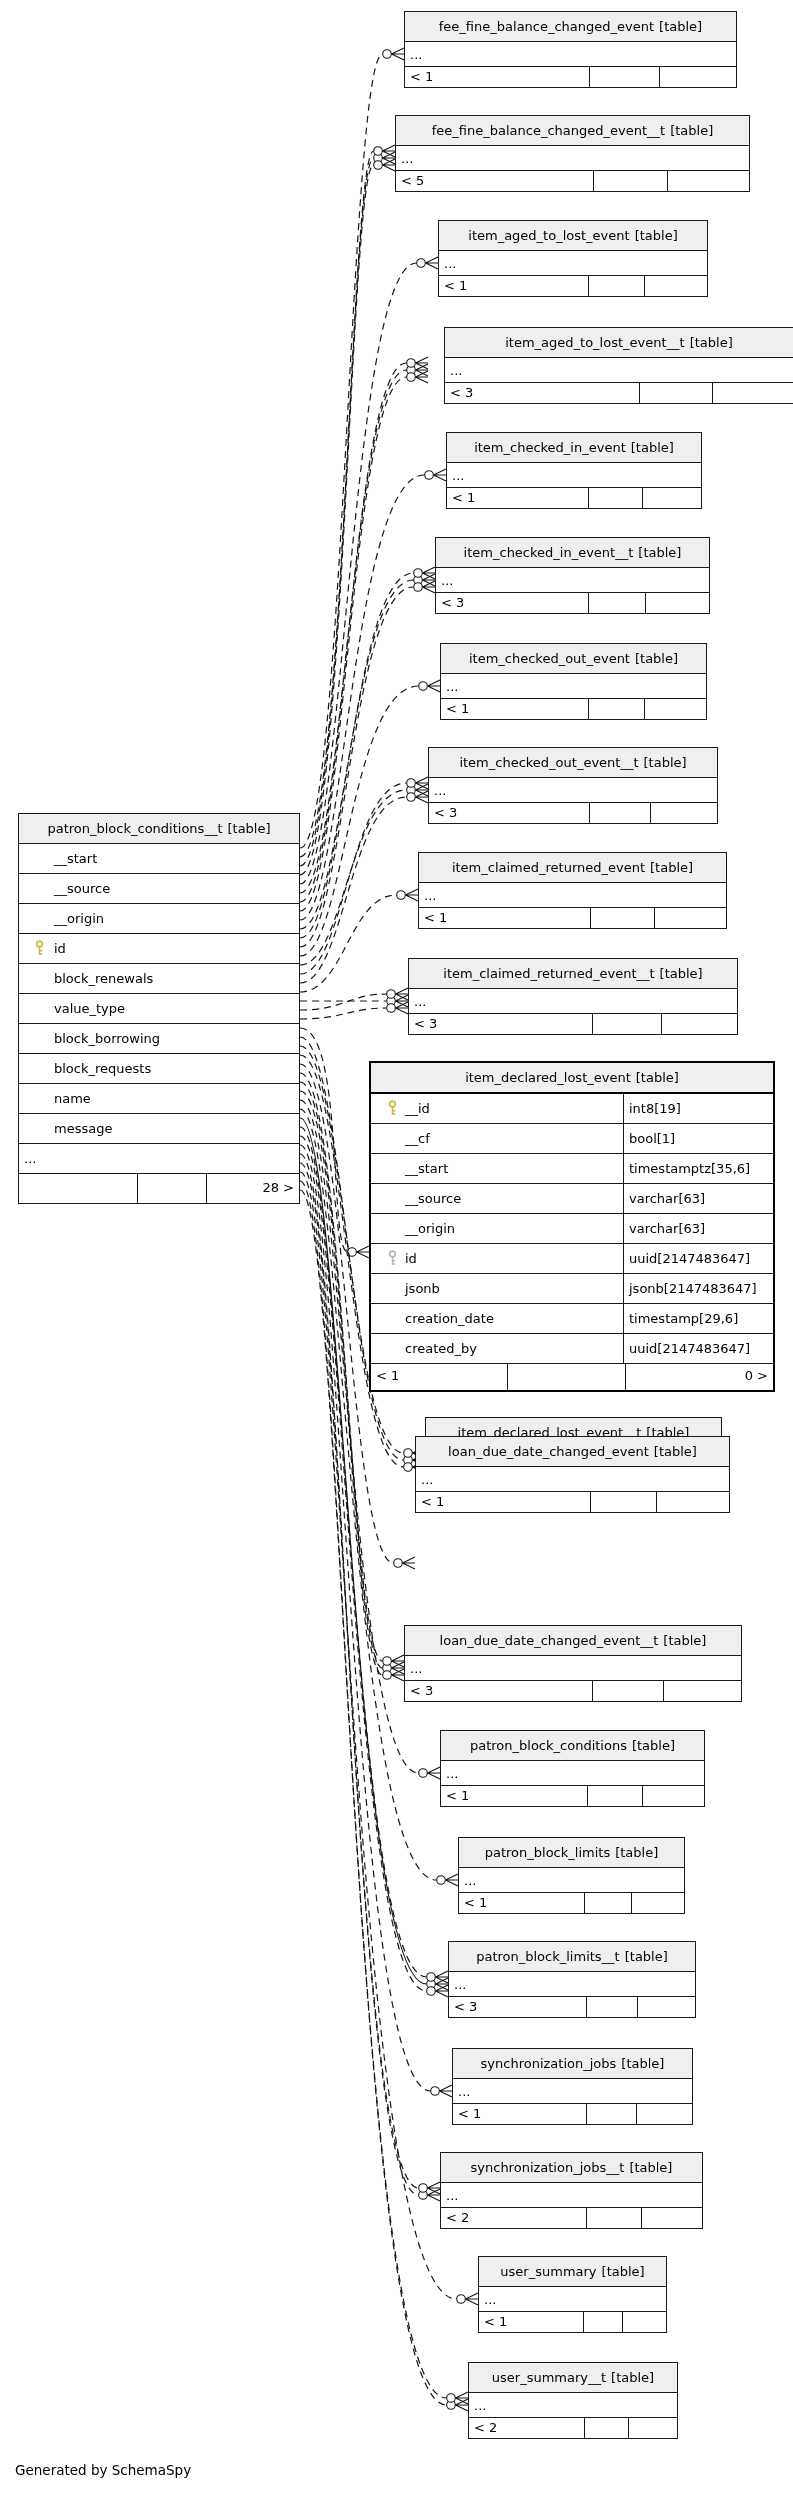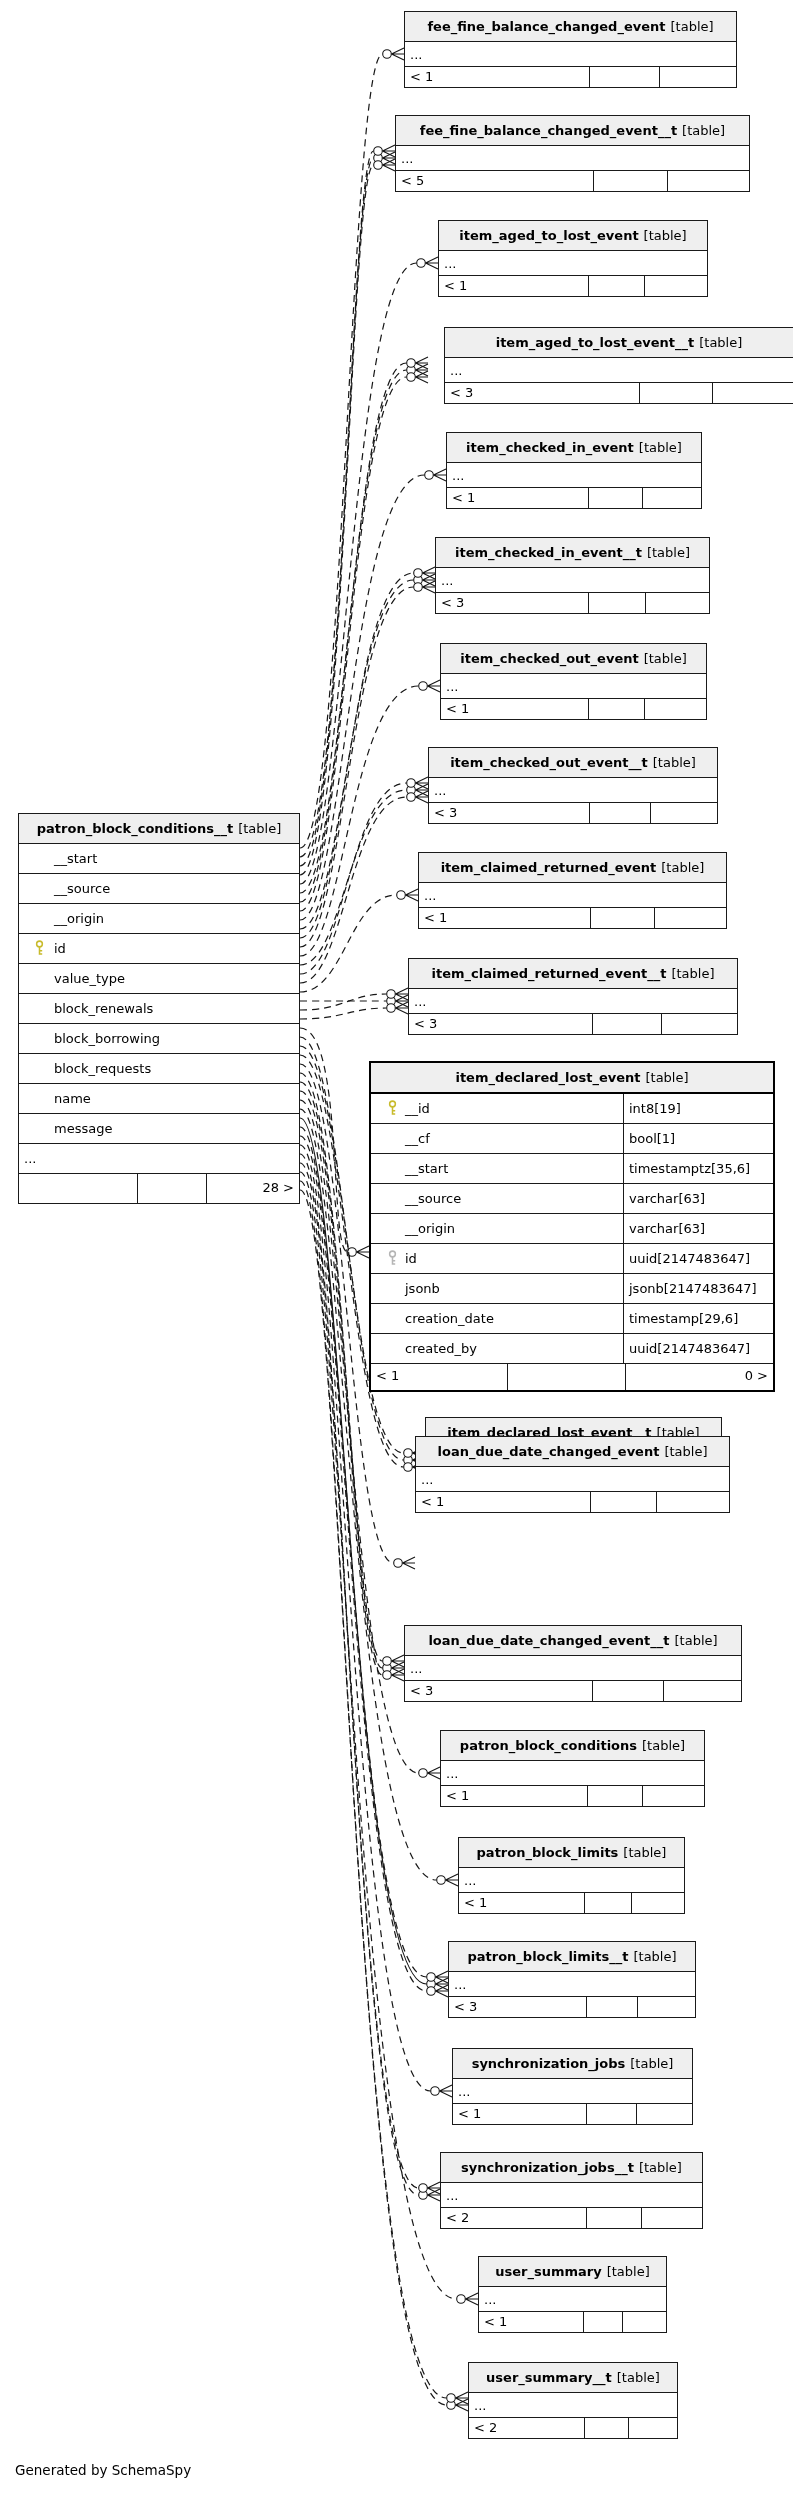--- a/index.html
+++ b/index.html
@@ -8,21 +8,21 @@
           --pk:#c8bb2c;--fk:#b5b5b5;--line:#161616;--bd:#1a1a1a;--hbg:#efefef}
   #rel{position:absolute;left:0;top:0}
   .rel{fill:none;stroke:var(--line);stroke-width:1.2;stroke-dasharray:7 5}
   .rel.solid{stroke-dasharray:none}
   .dot{fill:#fff;stroke:var(--line);stroke-width:1.1}
   .crow{fill:none;stroke:var(--line);stroke-width:1.1}
 
   .tbl{position:absolute;background:#fff;border:1.4px solid var(--bd);box-sizing:border-box;font-size:13px}
   .hd{height:30px;background:var(--hbg);border-bottom:1.4px solid var(--bd);display:flex;align-items:center;
       justify-content:center;gap:5px;white-space:nowrap;box-sizing:border-box;padding:0 4px}
-  .ttl{font-weight:bold;font-size:13px}
+  .ttl{font-weight:normal;font-size:13px}
   .tg{font-size:13px}
   .el{height:25px;border-bottom:1.4px solid var(--bd);padding:0 5px;display:flex;align-items:center;box-sizing:border-box}
   .ft{display:flex;height:20px}
   .ft span{display:block;box-sizing:border-box;height:100%}
   .f1{width:56%;border-right:1.4px solid var(--bd);padding:0 5px;line-height:19px}
   .f2{width:21%;border-right:1.4px solid var(--bd)}
   .f3{flex:1}
 
   
   #left-table{left:18px;top:813px;width:282px}
@@ -197,25 +197,25 @@
       <span class="kc">
           <svg class="key pk" width="9" height="17" viewBox="0 0 10 18">
             <circle cx="5" cy="4" r="3.2"></circle>
             <path d="M5 7.2 L5 16 M5 11.5 L8 11.5 M5 15 L8 15"></path>
           </svg>
         </span>
       <span>id</span>
     </div>
     <div class="lrow">
         <span class="kc"></span>
+        <span>block_renewals</span>
+      </div>
+    <div class="lrow">
+        <span class="kc"></span>
         <span>value_type</span>
-      </div>
-    <div class="lrow">
-        <span class="kc"></span>
-        <span>block_renewals</span>
       </div>
     <div class="lrow">
         <span class="kc"></span>
         <span>block_borrowing</span>
       </div>
     <div class="lrow">
         <span class="kc"></span>
         <span>block_requests</span>
       </div>
     <div class="lrow">

